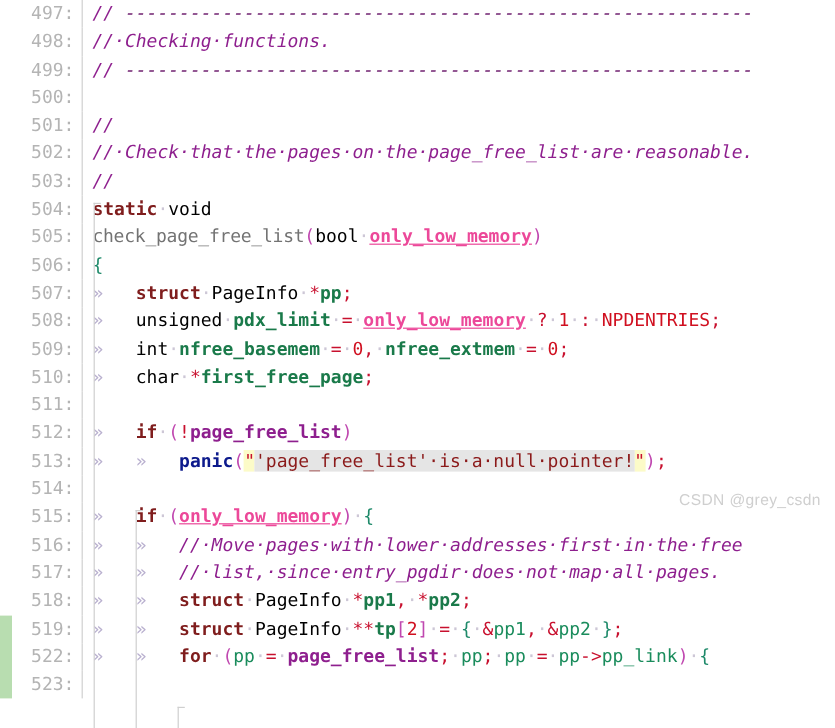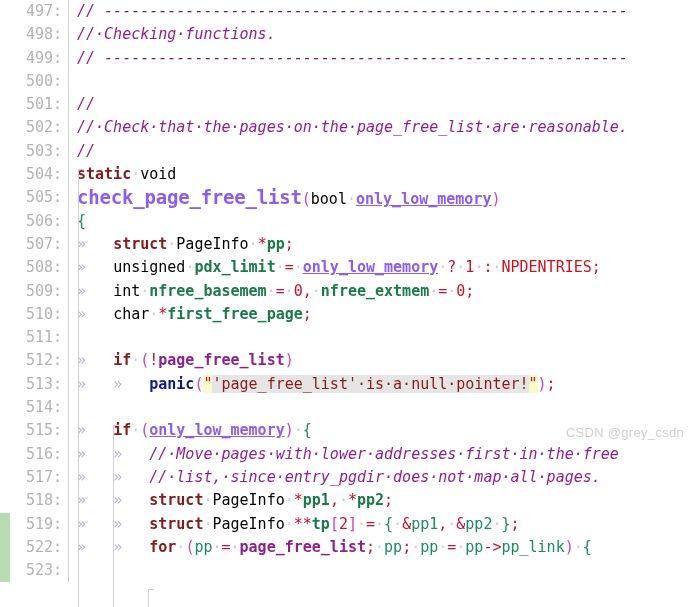--- a/index.html
+++ b/index.html
@@ -74,39 +74,39 @@
     height: 23.3px;
     position: relative;
   }
 
   
   .cm  { color: #8e1f8e; font-style: italic; }            
   .cm-dash { color: #6b1a6b; font-style: italic; }
   .kw  { color: #7f1d1d; font-weight: bold; }             
   .ty  { color: #000000; }                                
   .fn  { color: #0d1a8c; font-weight: bold; }             
-  .fnbig { color: #8b5cf6; font-weight: bold; font-size: 19px; letter-spacing: -0.2px; }
-  .pm  { color: #8b5cf6; font-weight: bold; text-decoration: underline; } 
+  .fnbig { color: #737373; font-weight: normal; font-size: 15px; letter-spacing: -0.2px; }
+  .pm  { color: #ec4899; font-weight: bold; text-decoration: underline; } 
   .gv  { color: #8e1f8e; font-weight: bold; }  
   .mac { color: #d01020; }                                 
   .num { color: #d01020; }                                 
   .op  { color: #c8102e; }                                 
   .pn  { color: #c048b0; }                                 
   .br  { color: #1f8a6a; }                                 
   .id  { color: #1a8c5c; }                                 
   .vr  { color: #1a7a4a; font-weight: bold; }              
   .str { color: #8b1a1a; background: #e5e5e5; }            
   .strq { color: #c8102e; background: #fcfbc8; }
   .tab { color: #b9b0cf; }                                 
   .dot { color: #cdc7d6; }                                 
   .cjk { color: #8e1f8e; font-family: "DejaVu Sans", sans-serif; font-style: normal; }
   .watermark {
     position: absolute;
     right: 12px;
-    bottom: 9px;
+    bottom: 25px;
     color: #cfcfcf;
     font-size: 13px;
     font-family: "Liberation Sans", sans-serif;
     letter-spacing: 0.3px;
   }
   
   .guide {
     position: absolute;
     width: 1px;
     background: #cfcfcf;

